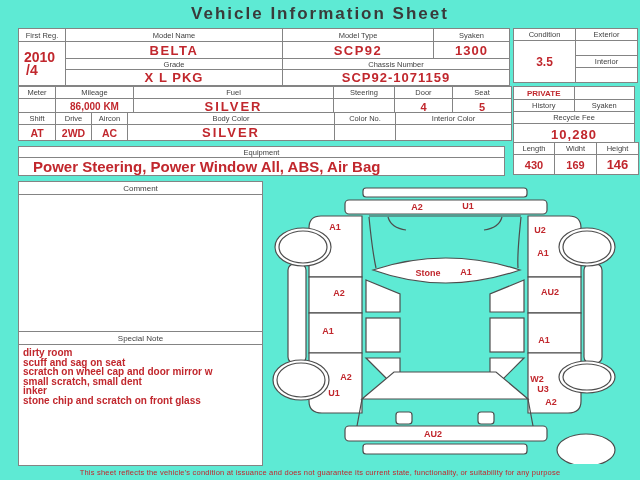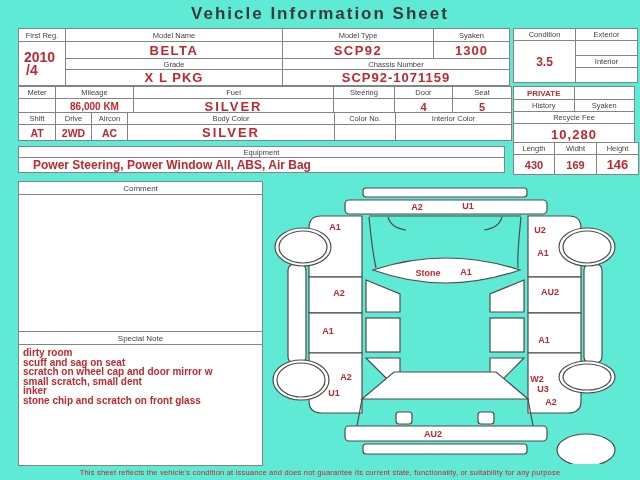--- a/index.html
+++ b/index.html
@@ -219,21 +219,21 @@
 
   <table class="grid" style="left:18px; top:146px; width:487px;">
     <tbody>
         <tr style="height:11px;">
       <td>
             <span class="hdr">Equipment</span>
           </td>
     </tr>
     <tr style="height:13px;">
       <td>
-            <span class="val" style="font-size:12px; text-align:left; padding-left:14px;">Power Steering, Power Window  All, ABS, Air Bag</span>
+            <span class="val" style="font-size:15px; text-align:left; padding-left:14px;">Power Steering, Power Window  All, ABS, Air Bag</span>
           </td>
     </tr>
   </tbody>
     </table>
 
   <table class="grid" style="left:513px; top:86px; width:122px;">
     <tbody>
         <tr style="height:13px;">
       <td>
             <span class="val" style="font-size:8px;">PRIVATE</span>

